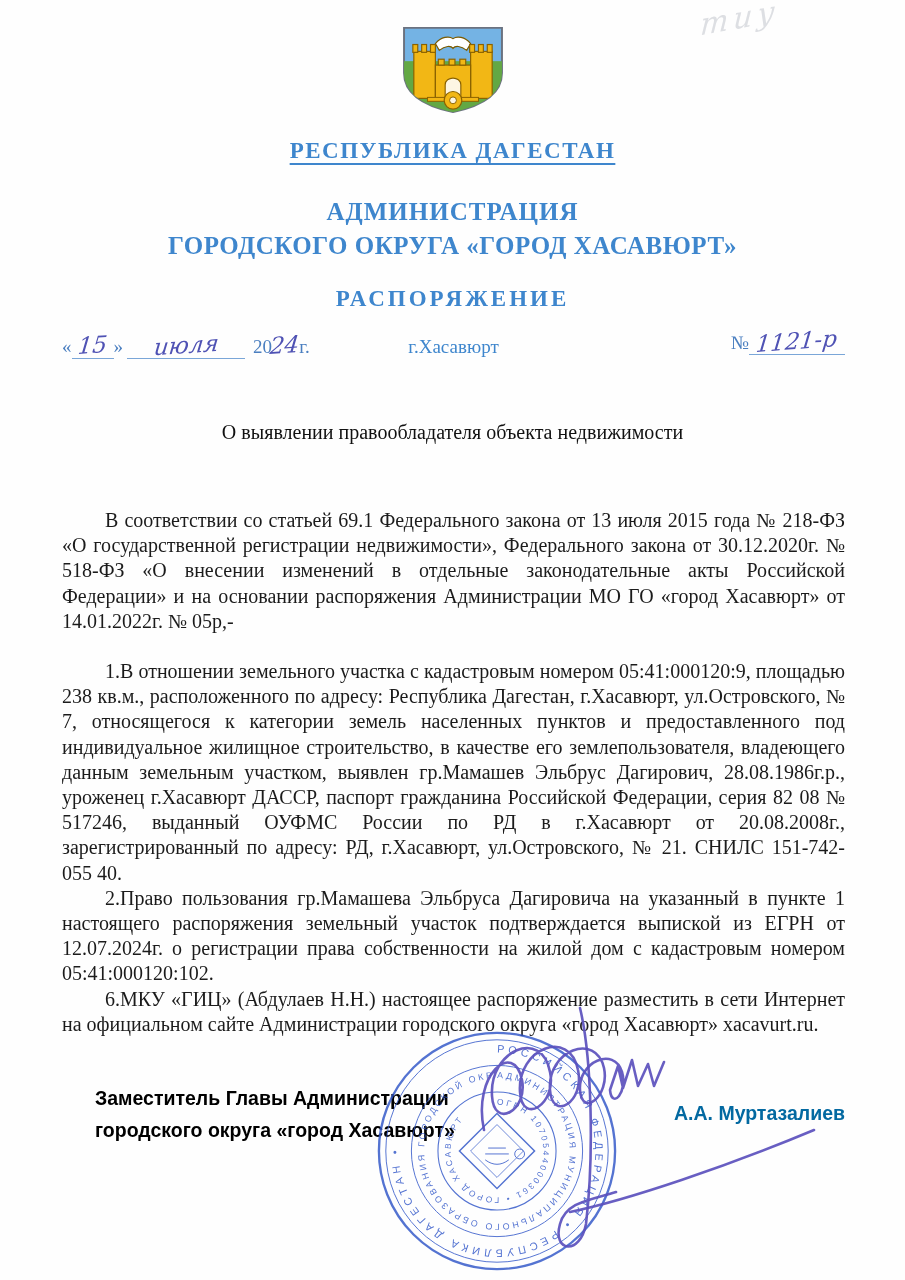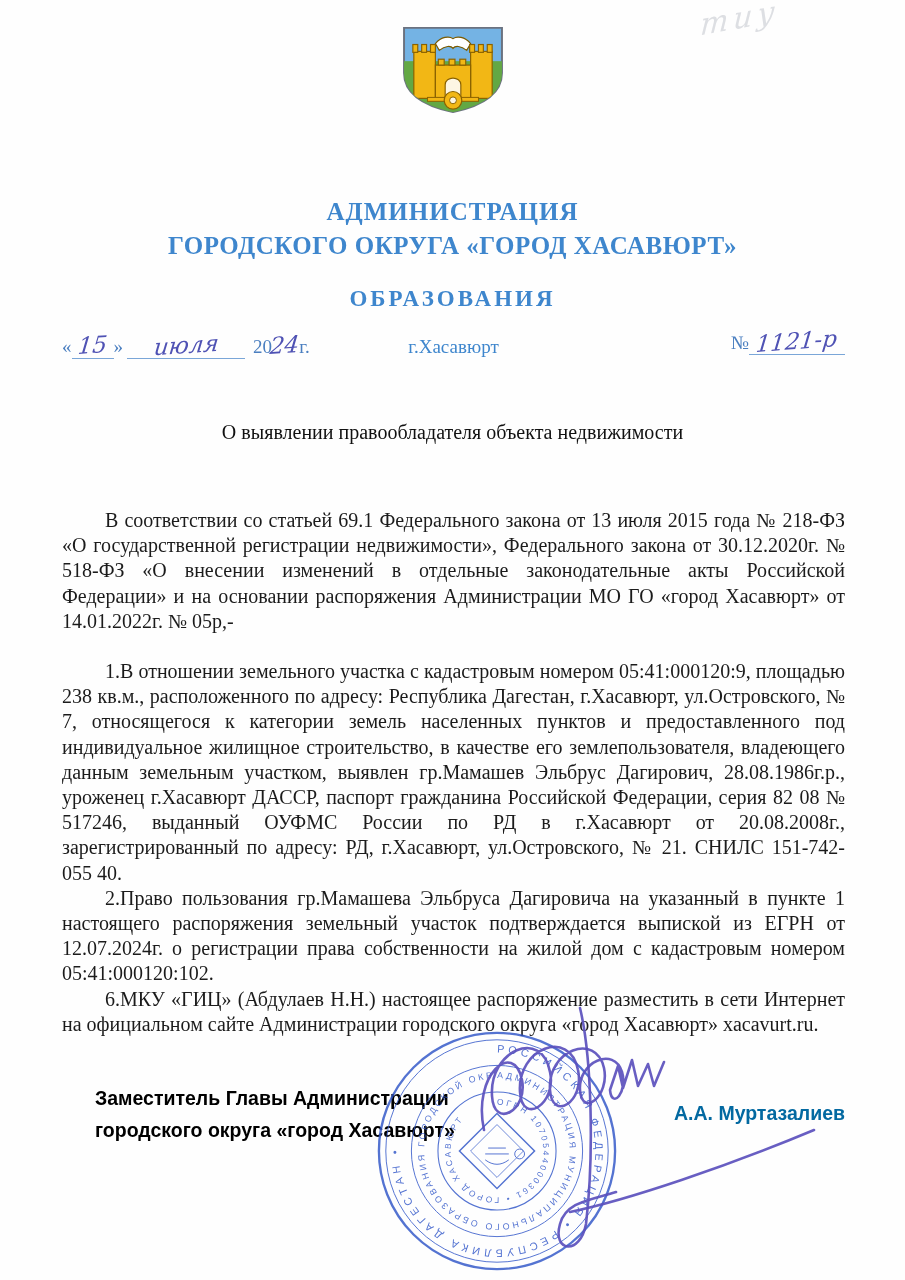--- a/index.html
+++ b/index.html
@@ -94,23 +94,24 @@
           <rect x="56" y="38" width="6" height="6"></rect>
           <rect x="67" y="38" width="6" height="6"></rect>
       </g>
       <path d="M52,78 V64 C52,55 68,55 68,64 V78 Z" fill="#fdf6e3" stroke="#8a6200" stroke-width="1.2"></path>
       <rect x="34" y="77" width="52" height="4" fill="#f2b715" stroke="#8a6200" stroke-width="1"></rect>
       <circle cx="60" cy="80" r="9" fill="#f2b715" stroke="#8a6200" stroke-width="1.2"></circle>
       <circle cx="60" cy="80" r="3.5" fill="#fdf6e3" stroke="#8a6200" stroke-width="1"></circle>
     </g>
   </svg>
 
+  <div class="h h-republic"><span>РЕСПУБЛИКА ДАГЕСТАН</span></div>
   <div class="h h-admin">АДМИНИСТРАЦИЯ</div>
   <div class="h h-org">ГОРОДСКОГО ОКРУГА «ГОРОД ХАСАВЮРТ»</div>
-  <div class="h h-doctype">ОБРАЗОВАНИЯ</div>
+  <div class="h h-doctype">РАСПОРЯЖЕНИЕ</div>
 
   <div class="dateline">
     <div class="dl-left">
       <span class="pr">«</span><span class="uline day"><span class="hand">15</span></span><span class="pr">»</span><span class="uline month"><span class="hand">июля</span></span><span class="pr">20</span><span class="hand year">24</span><span class="pr">г.</span>
     </div>
     <div class="dl-center">г.Хасавюрт</div>
     <div class="dl-right">
       <span class="pr">№</span><span class="uline num"><span class="hand">1121-р</span></span>
     </div>
   </div>

